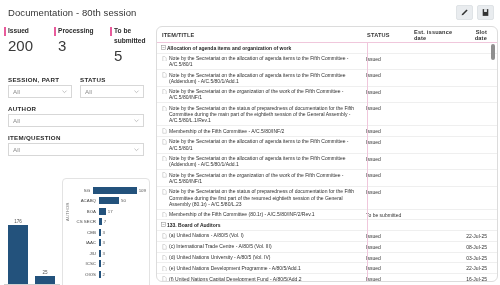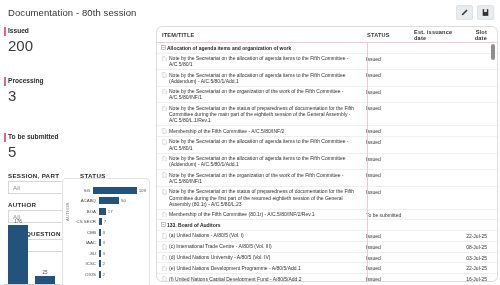--- a/index.html
+++ b/index.html
@@ -25,21 +25,21 @@
     width: 17px; height: 15px; border-radius: 2px;
     background: #e9ecef; border: 1px solid #dfe3e6;
     display: flex; align-items: center; justify-content: center;
     color: #3a3a3a;
   }
   .hicon svg { display: block; }
 
   
   .left { position: absolute; left: 0; top: 26px; width: 152px; height: 259px; }
 
-  .kpis { display: flex; gap: 0; padding: 0 4px; flex-direction: column; }
+  .kpis { display: flex; gap: 0; padding: 0 4px; }
   .kpi { flex: 1 1 auto; padding-left: 4px; position: relative; }
   .kpi:nth-child(1) { flex: 0 0 50px; }
   .kpi:nth-child(2) { flex: 0 0 56px; }
   .kpi:nth-child(3) { flex: 1 1 auto; }
   .kpi::before {
     content: ""; position: absolute; left: 0; top: 1px;
     width: 2px; height: 9px; background: #e85b9b;
   }
   .kpi-label { font-size: 6.6px; font-weight: bold; color: #2b2b2b; line-height: 10px; }
   .kpi-value { font-size: 15px; color: #3a3a3a; line-height: 17px; margin-top: 1px; }

